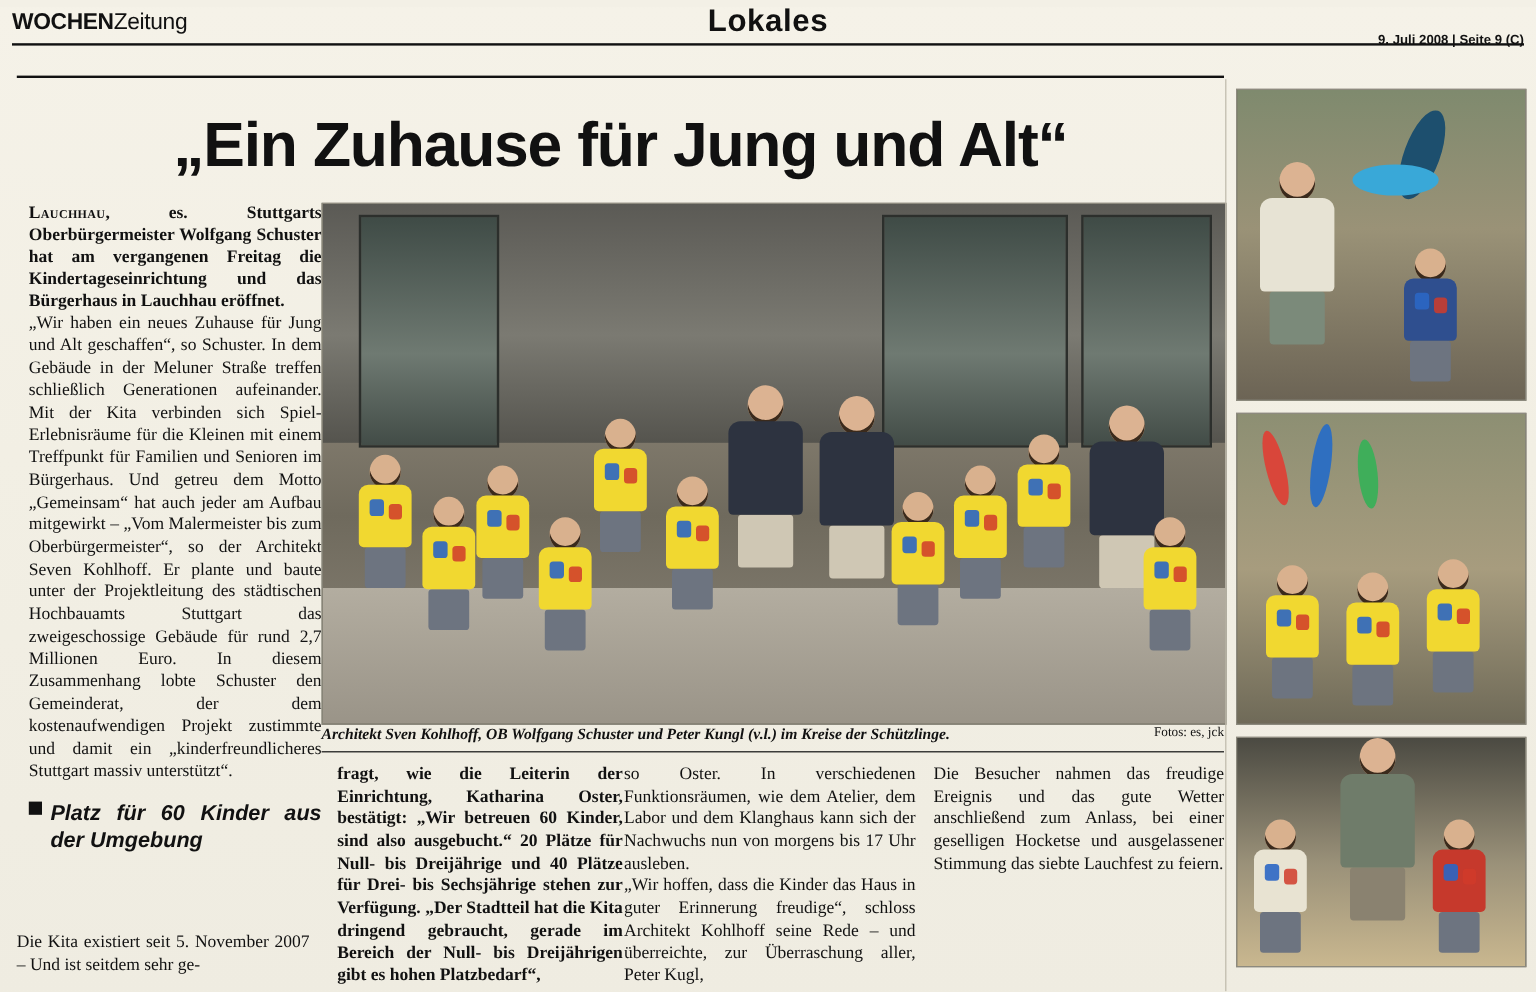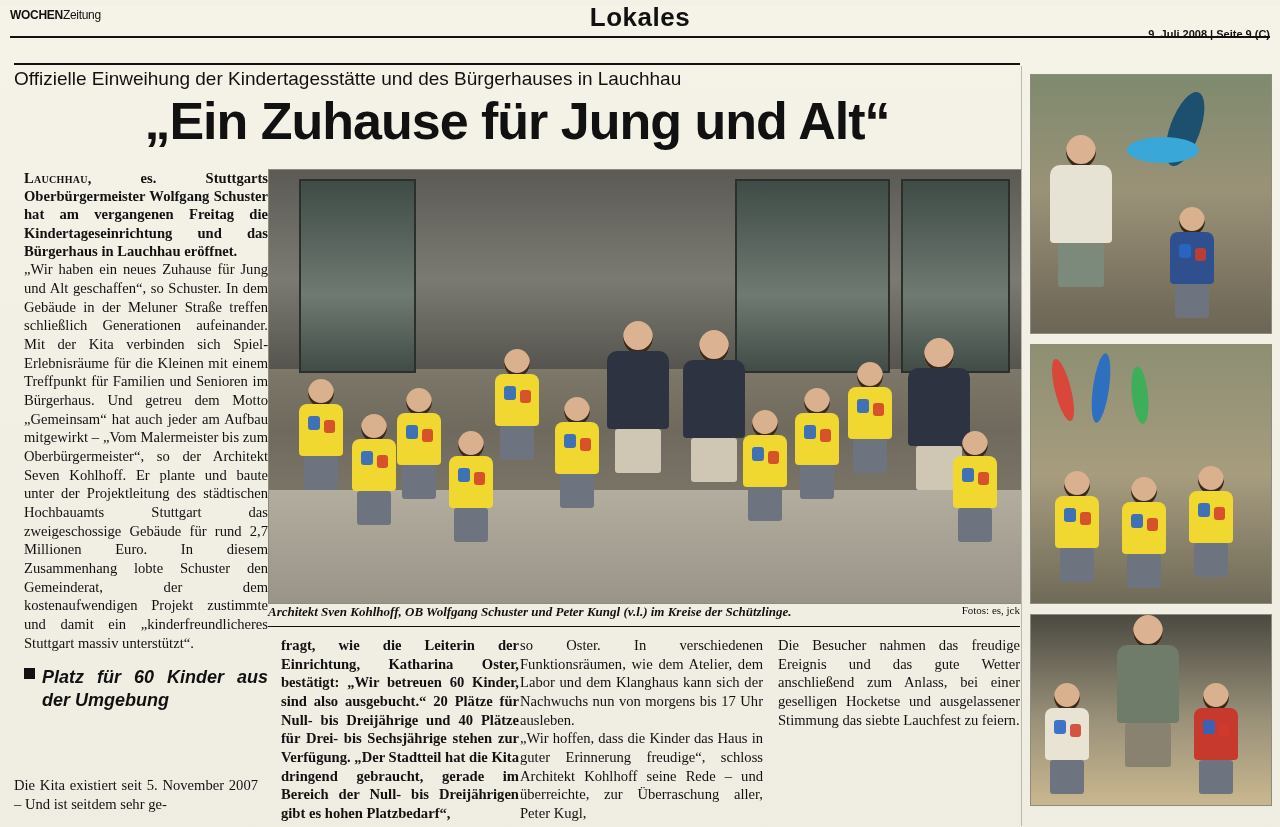--- a/index.html
+++ b/index.html
@@ -24,21 +24,21 @@
   .masthead{
     position:relative;
     height:30px;
     border-bottom:2px solid #111;
     margin:6px 10px 0 10px;
   }
   .logo{
     position:absolute;left:0;top:2px;
     font-family:"Liberation Sans", sans-serif;
     font-weight:bold;
-    font-size:12px;
+    font-size:19px;
     letter-spacing:-0.3px;
   }
   .logo .wochen{font-weight:bold;}
   .logo .zeitung{font-weight:normal;font-style:normal;}
   .section-title{
     position:absolute;left:0;right:0;top:-4px;
     text-align:center;
     font-family:"Liberation Sans", sans-serif;
     font-weight:bold;
     font-size:26px;
@@ -217,21 +217,20 @@
 
   <div class="masthead">
     <div class="logo">
       <span class="wochen">WOCHEN</span><span class="zeitung">Zeitung</span>
     </div>
     <div class="section-title">Lokales</div>
     <div class="issue-info">9. Juli 2008 | Seite 9 (C)</div>
   </div>
 
   <div class="kicker-rule"></div>
-  <div class="kicker">Offizielle Einweihung der Kindertagesstätte und des Bürgerhauses in Lauchhau</div>
   <div class="headline">„Ein Zuhause für Jung und Alt“</div>
 
   <div class="col" id="col-left">
     <p class="lead"><span class="place">Lauchhau</span><span>, es. Stuttgarts Oberbürgermeister Wolfgang Schuster hat am vergangenen Freitag die Kindertageseinrichtung und das Bürgerhaus in Lauchhau eröffnet.</span></p>
     <p>„Wir haben ein neues Zuhause für Jung und Alt geschaffen“, so Schuster. In dem Gebäude in der Meluner Straße treffen schließlich Generationen aufeinander. Mit der Kita verbinden sich Spiel- Erlebnisräume für die Kleinen mit einem Treffpunkt für Familien und Senioren im Bürgerhaus. Und getreu dem Motto „Gemeinsam“ hat auch jeder am Aufbau mitgewirkt – „Vom Malermeister bis zum Oberbürgermeister“, so der Architekt Seven Kohlhoff. Er plante und baute unter der Projektleitung des städtischen Hochbauamts Stuttgart das zweigeschossige Gebäude für rund 2,7 Millionen Euro. In diesem Zusammenhang lobte Schuster den Gemeinderat, der dem kostenaufwendigen Projekt zustimmte und damit ein „kinderfreundlicheres Stuttgart massiv unterstützt“.</p>
     <div class="subhead">
       <span class="bullet"></span>
       <span>Platz für 60 Kinder aus der Umgebung</span>
     </div>
   </div>

